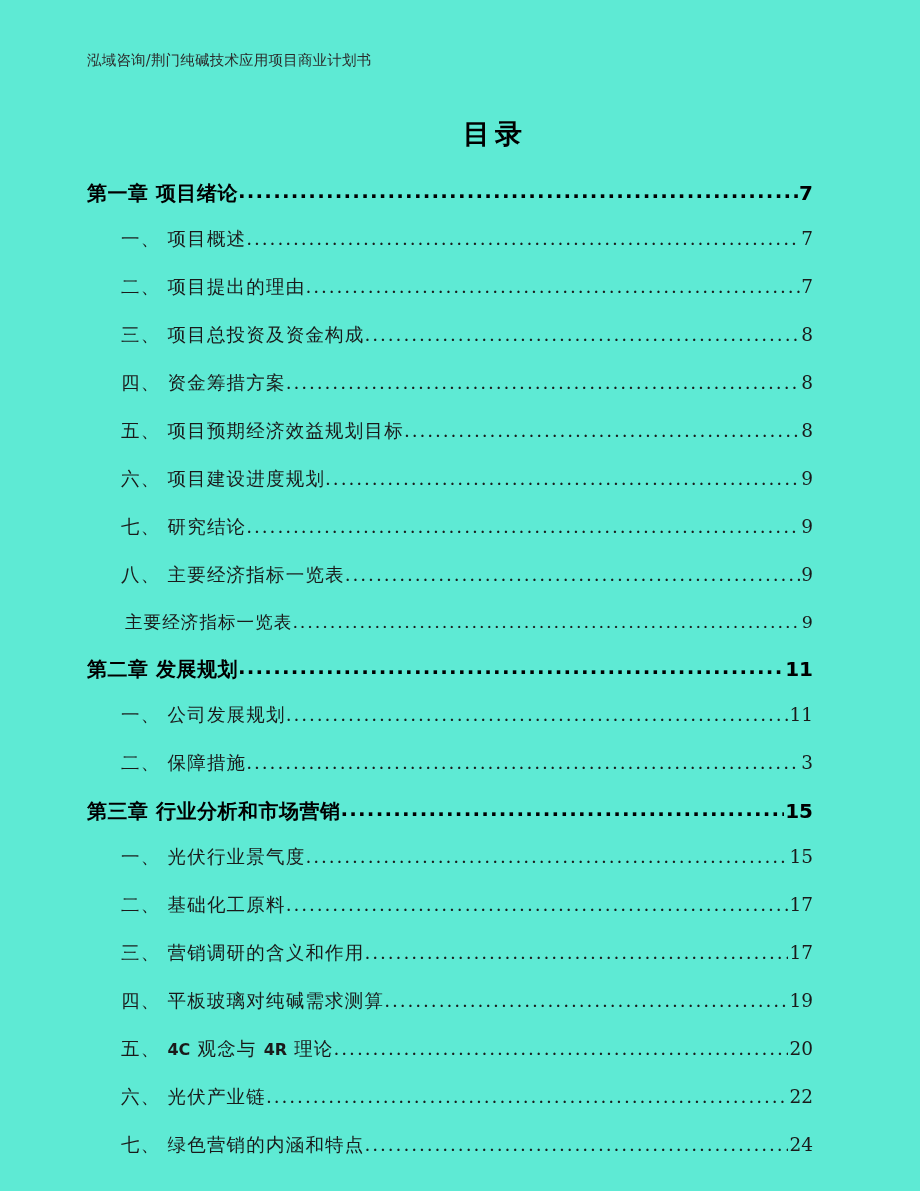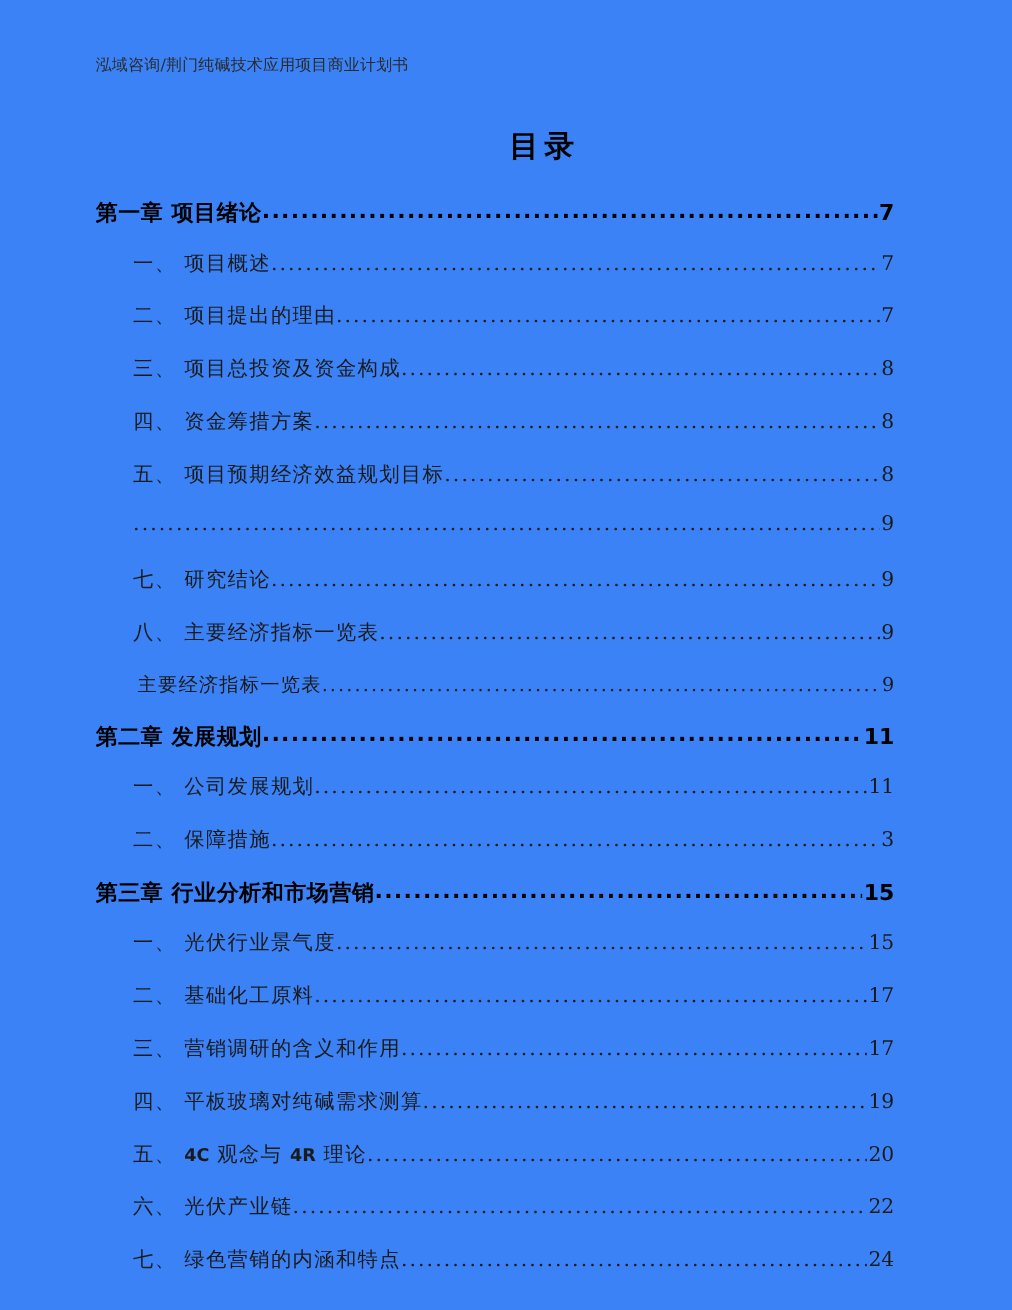--- a/index.html
+++ b/index.html
@@ -15,21 +15,21 @@
     font-family: "DejaVu Serif", "Liberation Serif", serif;
     color: #000000;
     overflow: hidden;
   }
 
   .page {
     position: absolute;
     left: 0; top: 0;
     width: 920px;
     height: 1191px;
-    background: #3b82f6;
+    background: #5eead4;
   }
 
   
   .doc-header {
     position: absolute;
     left: 87px;
     top: 50px;
     font-family: "DejaVu Serif", "Liberation Serif", serif;
     font-size: 14.5px;
     line-height: 20px;
@@ -191,20 +191,21 @@
         <span class="toc-label">四、 资金筹措方案</span>
         <span class="toc-dots"></span>
         <span class="toc-page">8</span>
       </div>
       <div class="toc-row lvl-section">
         <span class="toc-label">五、 项目预期经济效益规划目标</span>
         <span class="toc-dots"></span>
         <span class="toc-page">8</span>
       </div>
       <div class="toc-row lvl-section">
+        <span class="toc-label">六、 项目建设进度规划</span>
         <span class="toc-dots"></span>
         <span class="toc-page">9</span>
       </div>
       <div class="toc-row lvl-section">
         <span class="toc-label">七、 研究结论</span>
         <span class="toc-dots"></span>
         <span class="toc-page">9</span>
       </div>
       <div class="toc-row lvl-section">
         <span class="toc-label">八、 主要经济指标一览表</span>

